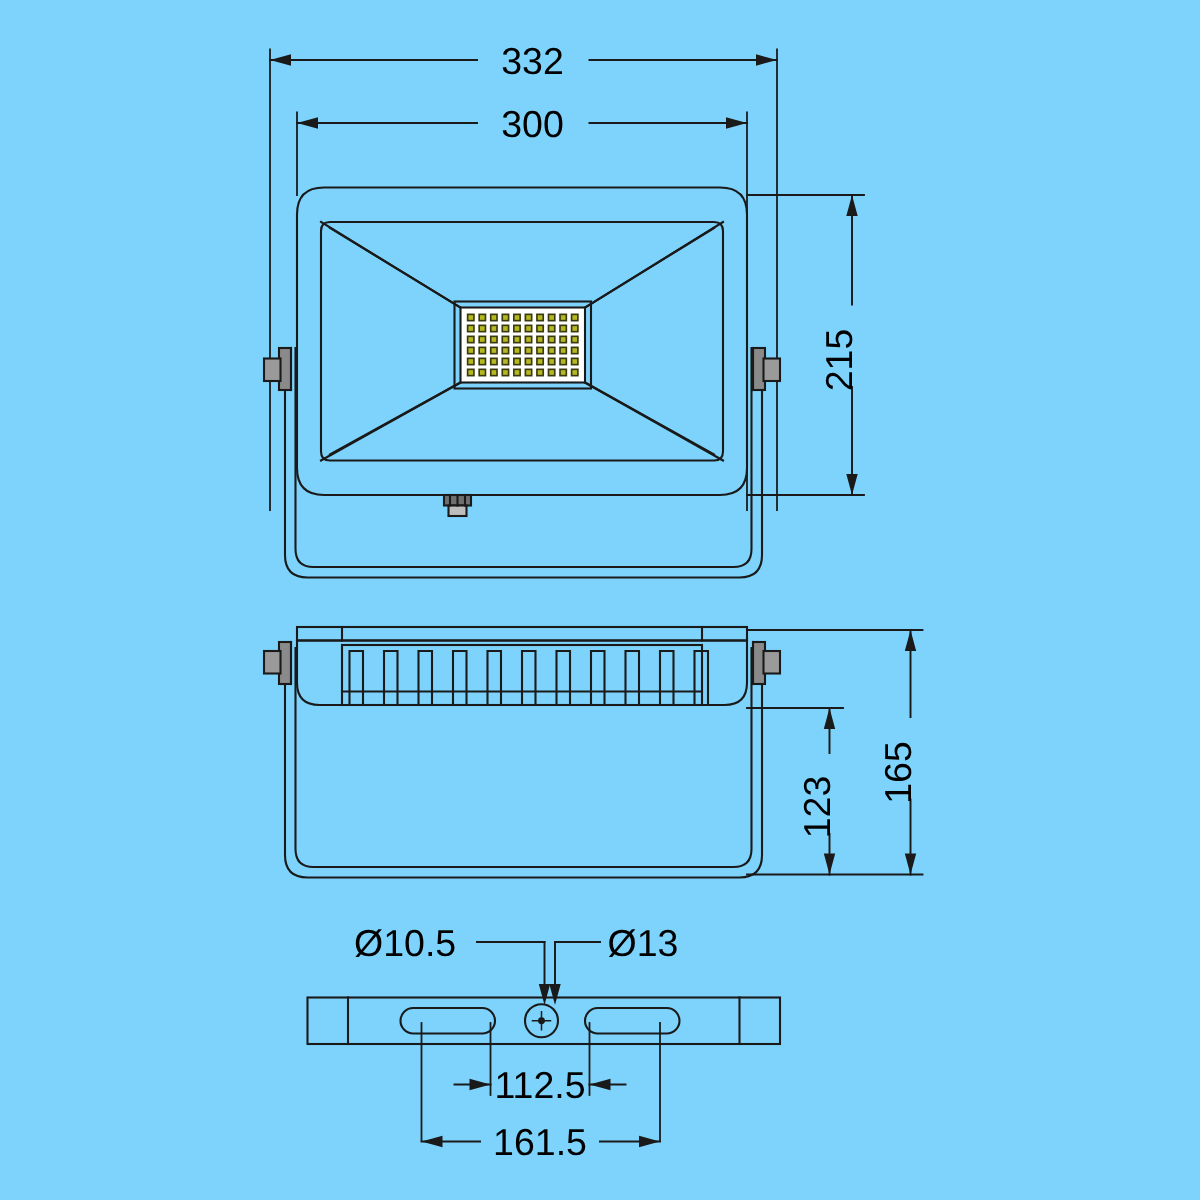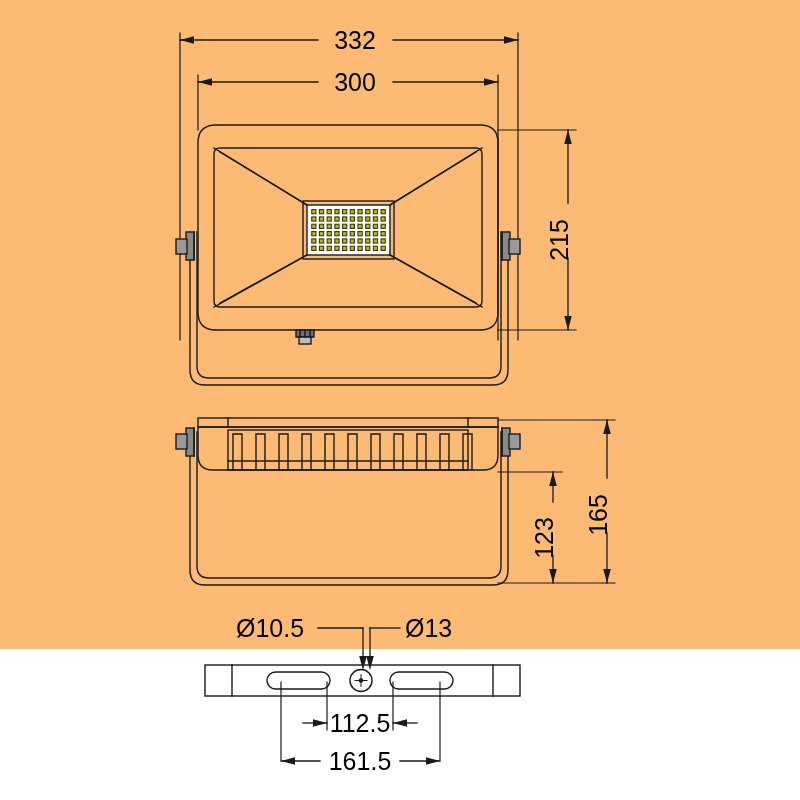--- a/index.html
+++ b/index.html
@@ -1,18 +1,18 @@
 <!DOCTYPE html>
 <html><head>
 <meta charset="utf-8">
 <style>
   html,body{margin:0;padding:0;background:#ffffff;}
   body{width:800px;height:800px;overflow:hidden;
        font-family:"Liberation Sans","DejaVu Sans",sans-serif;}
-  #sheet{position:relative;width:800px;height:649px;background:#fdba74;}
+  #sheet{position:relative;width:800px;height:800px;background:#7dd3fc;}
   svg{display:block;}
   .dimtext{font-family:"Liberation Sans","DejaVu Sans",sans-serif;
            font-size:25px;fill:#000;letter-spacing:0px;}
 </style>
 </head>
 <body>
 
 <div id="sheet">
 <svg width="800" height="800" viewBox="0 0 800 800">
 

